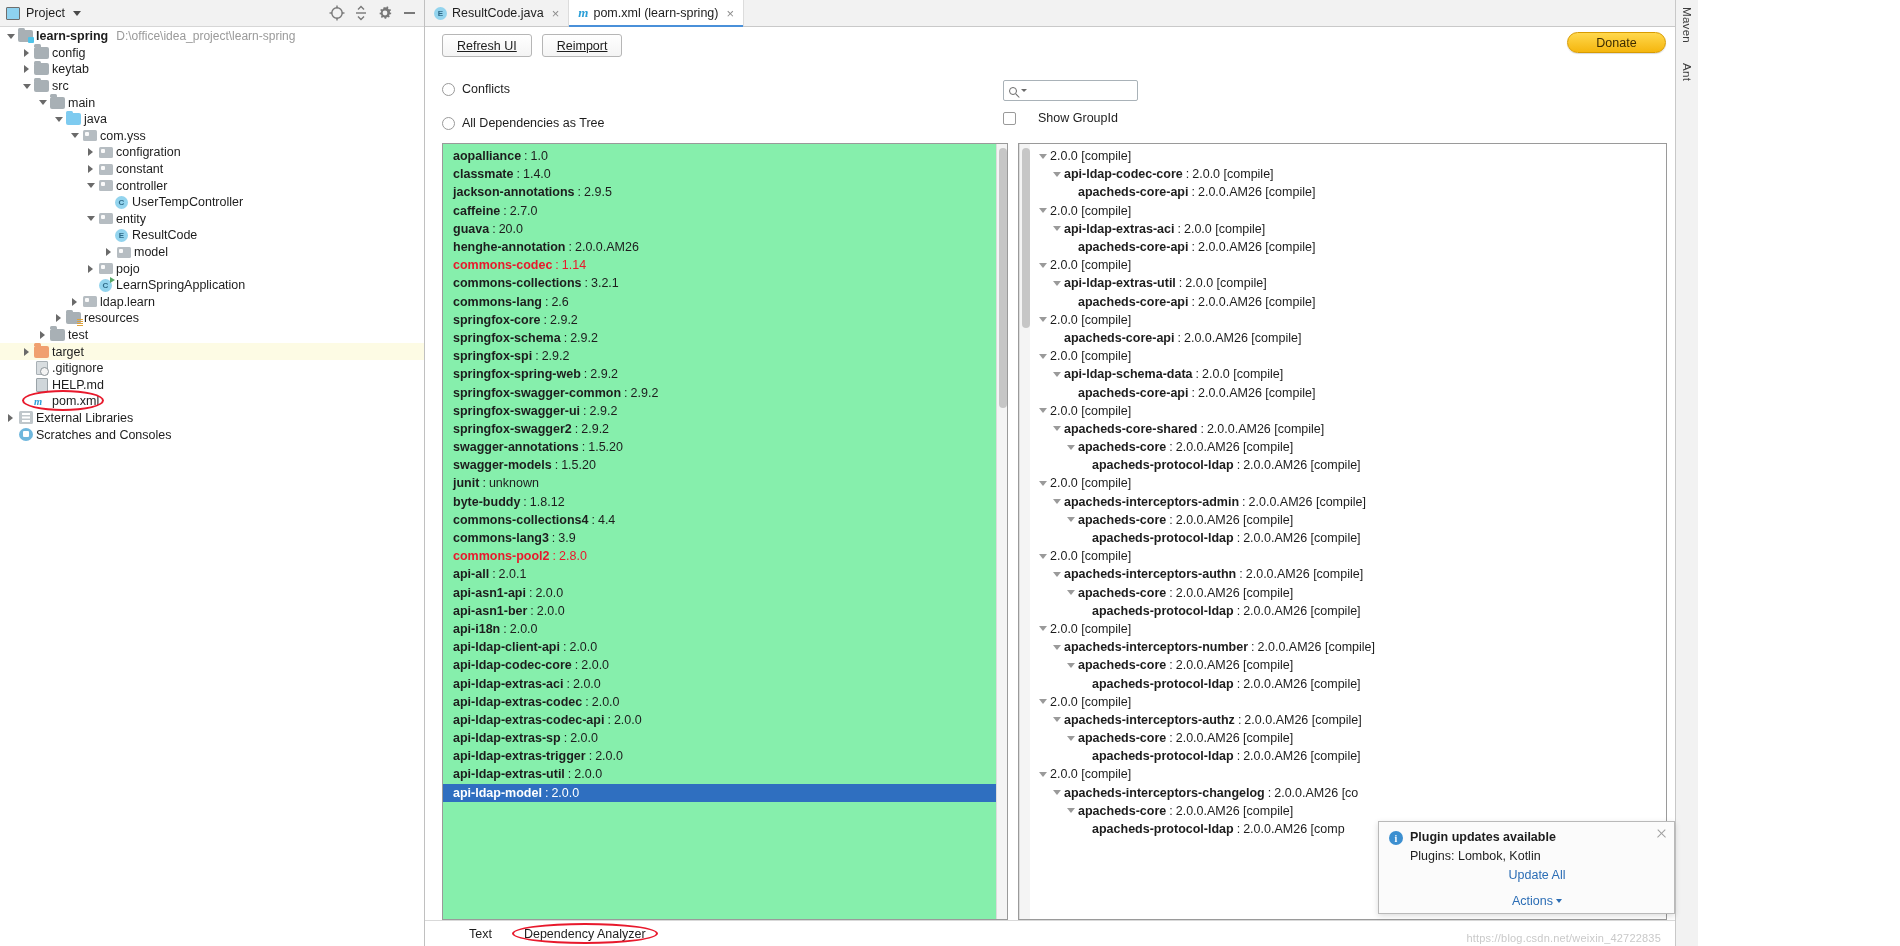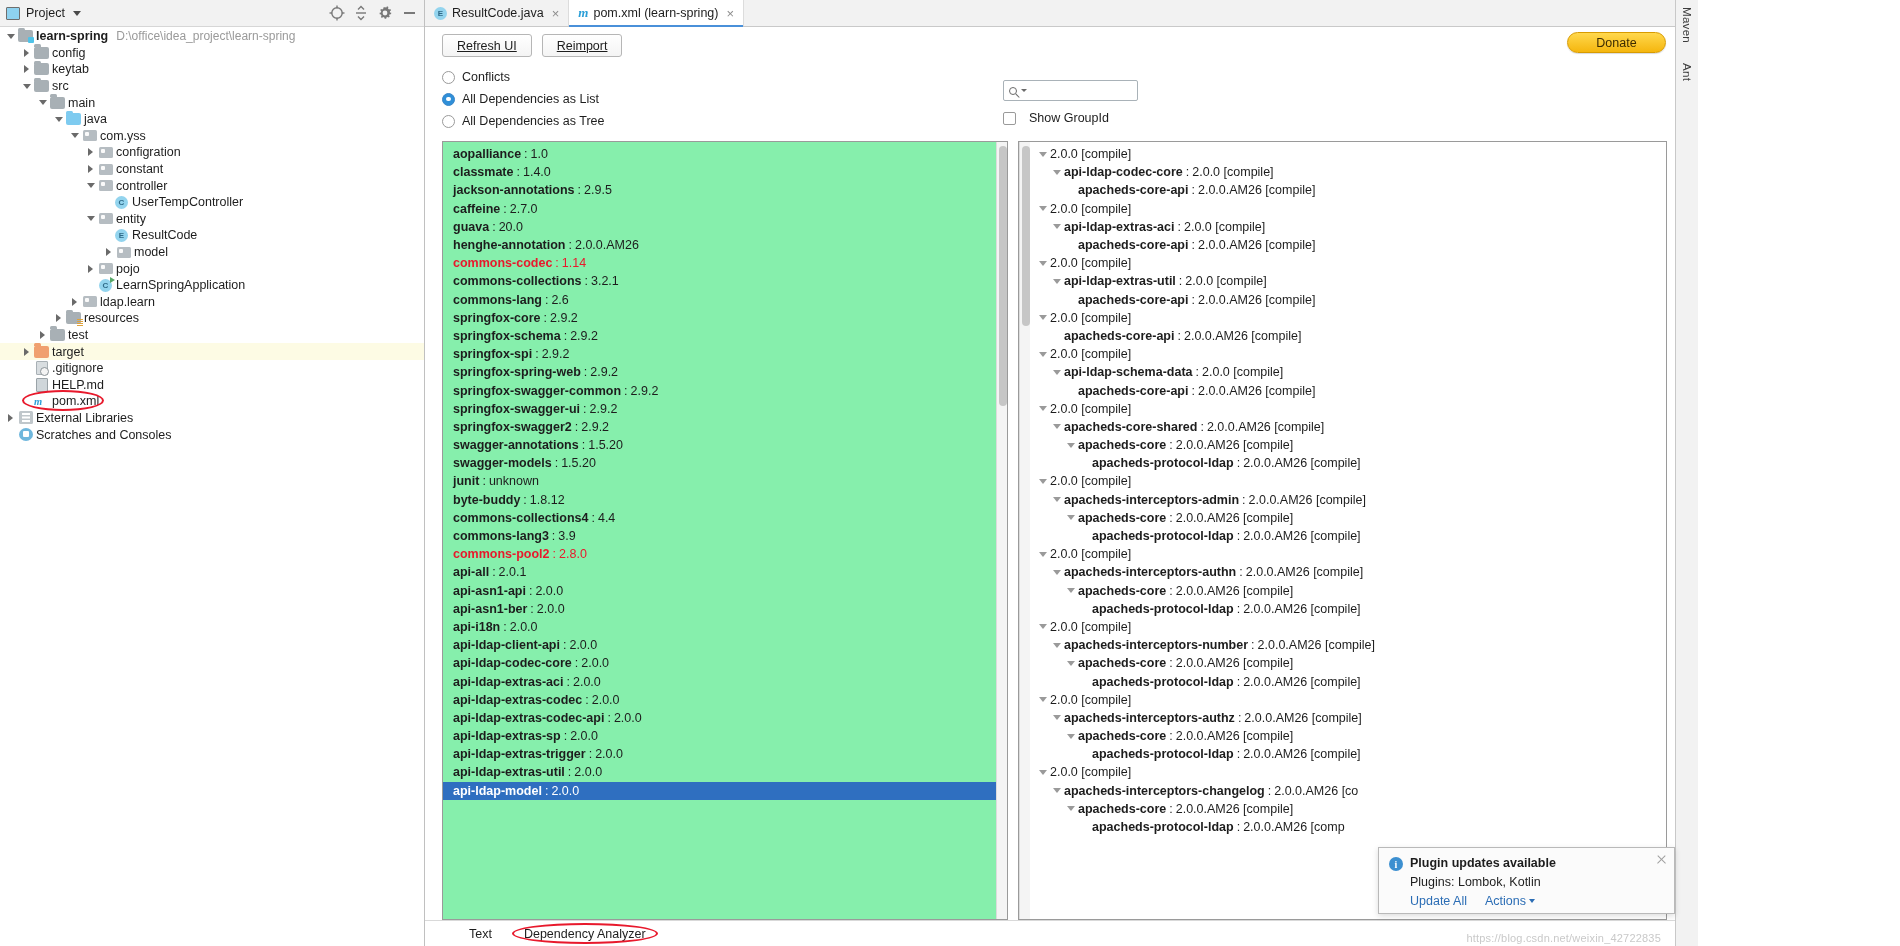--- a/index.html
+++ b/index.html
@@ -186,21 +186,21 @@
   .mvn-toolbar { padding: 7px 0 0 0; flex: 0 0 auto; position: relative; }
   .btn-row { display: flex; gap: 10px; padding-left: 17px; }
   .ij-btn {
     min-width: 78px; height: 23px; padding: 0 14px;
     background: linear-gradient(to bottom, #ffffff, #f4f4f4);
     border: 1px solid #b6b6b6; border-radius: 3px;
     font-size: 12.5px; color: #1d1d1d; cursor: pointer;
     display:flex; align-items:center; justify-content:center;text-decoration:underline;
   }
   .radio-rows { padding: 9px 0 0 17px; }
-  .radio-line { display: flex; align-items: center; height: 22px; gap: 7px; }
+  .radio-line { display: flex; align-items: center; height: 22px; gap: 7px; margin-top: 12px; }
   .rb {
     width: 13px; height: 13px; border-radius: 50%;
     border: 1.4px solid #9a9a9a; background: #fff;
     flex: 0 0 13px; position: relative; cursor: pointer;
   }
   .rb.on { border-color: #3a86c8; background: #2f8fd8; }
   .rb.on::after {
     content:""; position:absolute; left:3.2px; top:3.2px;
     width:4.4px; height:4.4px; background:#fff; border-radius:50%;
   }
@@ -216,21 +216,21 @@
     position: relative; flex:0 0 auto;
   }
   .mag::after {
     content:""; position:absolute; right:-3.5px; bottom:-2.5px;
     width:4.5px; height:1.4px; background:#6a6a6a; transform: rotate(45deg);
   }
   .mag-dn {
     width:0;height:0;border-left:3px solid transparent;border-right:3px solid transparent;
     border-top:3.5px solid #6a6a6a; margin-left:1px;
   }
-  .cb-wrap { position: absolute; left: 578px; top: 84px; display:flex; align-items:center; gap:13px; }
+  .cb-wrap { position: absolute; left: 578px; top: 84px; display:flex; align-items:center; gap:22px; }
   .cbx {
     width:13px;height:13px;border:1.4px solid #9a9a9a;background:#fff;border-radius:2px;
     flex:0 0 13px; cursor:pointer;
   }
 
   
   .panes {
     flex: 1 1 auto; display: flex; margin: 9px 0 0 0;
     min-height: 0; padding: 0 8px 0 17px; gap: 0;
   }
@@ -323,21 +323,21 @@
     padding: 8px 10px 5px 10px; z-index: 50;
   }
   .notif-head { display:flex; align-items:flex-start; gap:7px; }
   .info-ic {
     width:14px;height:14px;border-radius:50%;background:#3c8fd0;color:#fff;
     font-size:10px;font-weight:bold;display:flex;align-items:center;justify-content:center;
     flex:0 0 14px; margin-top:1px; font-family:"Liberation Serif", serif;
   }
   .notif-title { font-weight:bold; font-size:12.5px; color:#1d1d1d; }
   .notif-body { font-size:12.5px; color:#1d1d1d; margin: 4px 0 5px 21px; }
-  .notif-actions { display:flex; gap:18px; margin-left:21px; align-items:center; }
+  .notif-actions { display:flex; gap:12px; margin-left:21px; align-items:center;flex-direction:column; }
   .link { color:#2b6db5; font-size:12.5px; cursor:pointer; }
   .link-dn {
     width:0;height:0;border-left:3.2px solid transparent;border-right:3.2px solid transparent;
     border-top:4px solid #2b6db5; margin-left:3px;
   }
   .notif-x {
     position:absolute; right:7px; top:6px; width:11px; height:11px; cursor:pointer; opacity:.55;
   }
   .notif-x::before, .notif-x::after {
     content:""; position:absolute; left:0; top:5px; width:11px; height:1.4px; background:#555;
@@ -590,24 +590,20 @@
         <div class="ij-btn">Refresh UI</div>
         <div class="ij-btn">Reimport</div>
       </div>
 
       <div class="radio-rows" id="radio-rows">
           <div class="radio-line">
             <span class="rb"></span>
             <span class="rlabel">Conflicts</span>
           </div>
           <div class="radio-line">
-            <span class="rb on"></span>
-            <span class="rlabel">All Dependencies as List</span>
-          </div>
-          <div class="radio-line">
             <span class="rb"></span>
             <span class="rlabel">All Dependencies as Tree</span>
           </div>
         </div>
 
       <div class="search-box">
         <div class="mag"></div>
         <div class="mag-dn"></div>
       </div>
 

